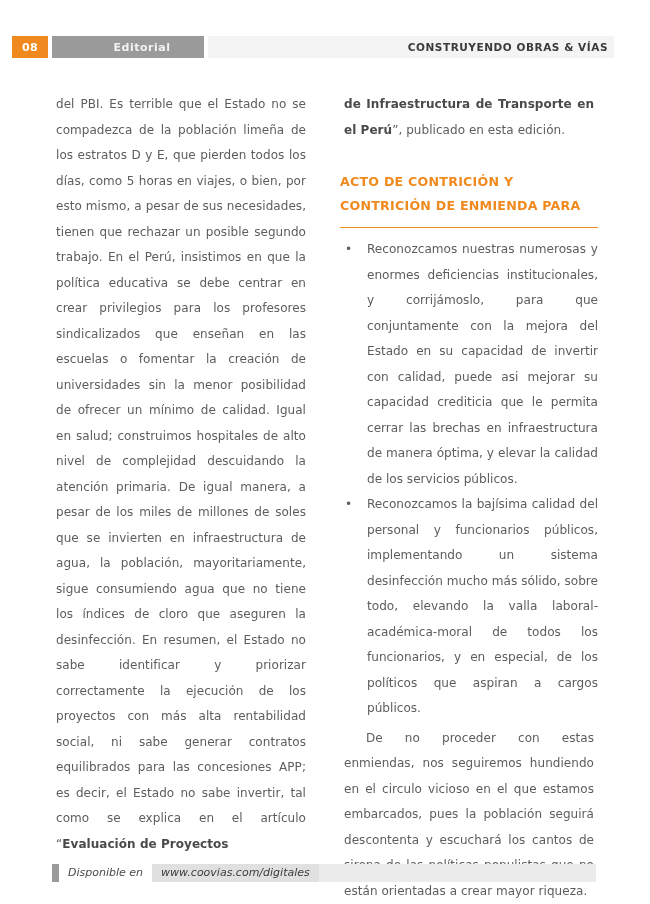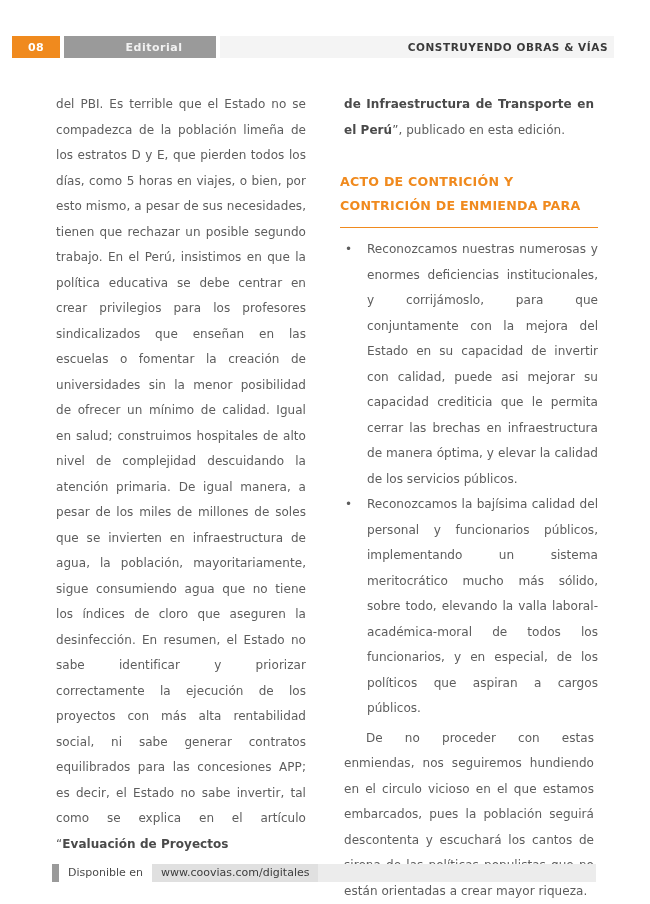--- a/index.html
+++ b/index.html
@@ -19,21 +19,21 @@
   .page-header {
     position: absolute;
     left: 0;
     top: 36px;
     width: 650px;
     height: 22px;
     display: flex;
     align-items: stretch;
   }
   .header-page-number {
-    width: 48px;
+    width: 36px;
     background: #F08A1E;
     color: #ffffff;
     font-size: 11px;
     font-weight: bold;
     letter-spacing: 0.4px;
     display: flex;
     align-items: center;
     justify-content: center;
     margin-left: 12px;
   }
@@ -141,20 +141,21 @@
   
   .page-footer {
     position: absolute;
     left: 52px;
     top: 864px;
     width: 544px;
     height: 18px;
     display: flex;
     align-items: center;
     background: #ececec;
+    font-style: italic;
   }
   .footer-marker {
     width: 7px;
     height: 18px;
     background: #9a9a9a;
     flex: 0 0 auto;
   }
   .footer-label {
     font-size: 11px;
     color: #4a4a4a;
@@ -205,21 +206,21 @@
       <span>CONTRICIÓN DE ENMIENDA PARA</span>
     </div>
 
     <ul class="bullet-list">
       <li class="bullet-item">
         <span class="bullet-dot">•</span>
         <span>Reconozcamos nuestras numerosas y enormes deficiencias institucionales, y corrijámoslo, para que conjuntamente con la mejora del Estado en su capacidad de invertir con calidad, puede asi mejorar su capacidad crediticia que le permita cerrar las brechas en infraestructura de manera óptima, y elevar la calidad de los servicios públicos.</span>
       </li>
       <li class="bullet-item">
         <span class="bullet-dot">•</span>
-        <span>Reconozcamos la bajísima calidad del personal y funcionarios públicos, implementando un sistema meritocrático mucho más sólido, sobre todo, elevando la valla laboral-académica-moral de todos los funcionarios, y en especial, de los políticos que aspiran a cargos públicos.</span>
+        <span>Reconozcamos la bajísima calidad del personal y funcionarios públicos, implementando un sistema desinfección mucho más sólido, sobre todo, elevando la valla laboral-académica-moral de todos los funcionarios, y en especial, de los políticos que aspiran a cargos públicos.</span>
       </li>
     </ul>
 
     <p class="body-par closing-par">De no proceder con estas enmiendas, nos seguiremos hundiendo en el circulo vicioso en el que estamos embarcados, pues la población seguirá descontenta y escuchará los cantos de sirena de las políticas populistas que no están orientadas a crear mayor riqueza.</p>
   </div>
 </div>
 
 <div class="page-footer">
   <div class="footer-marker"></div>
   <div class="footer-label">Disponible en</div>

